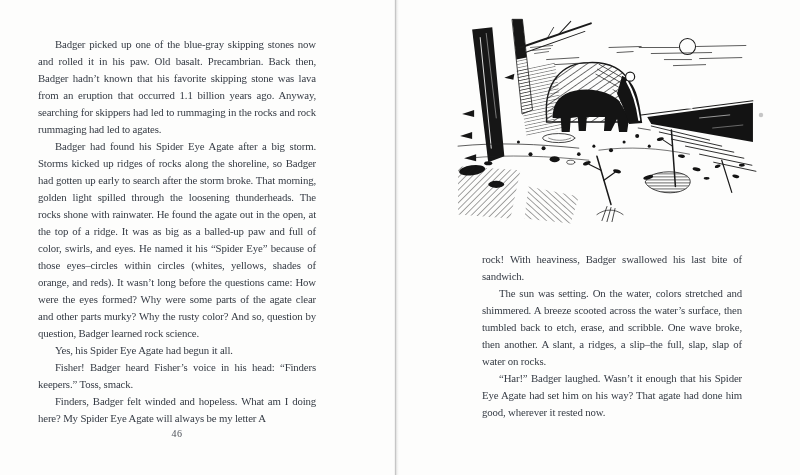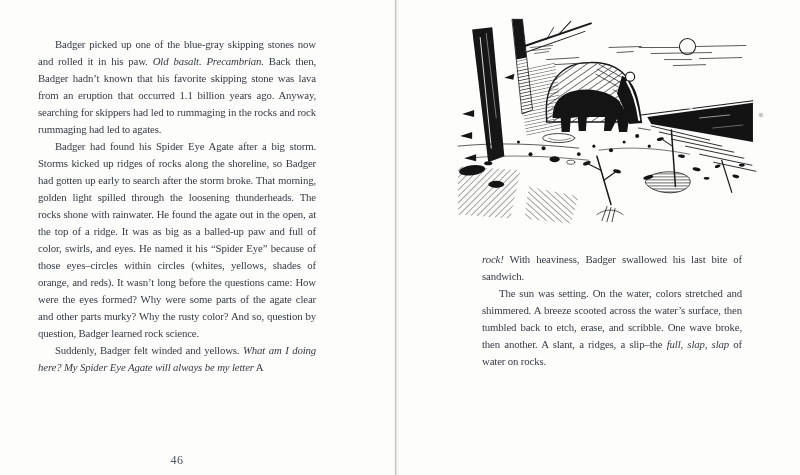--- a/index.html
+++ b/index.html
@@ -23,46 +23,47 @@
   .text-block{
     position:absolute;
     text-align:justify;
     color:#353b44;
     font-size:10.8px;
     line-height:17px;
     letter-spacing:-0.15px;
   }
   .text-block p{margin:0;}
   .para.indent{text-indent:17px;}
-  .it{font-style:italic;}
+  .it{}
   .tb-left{left:38px;top:36px;width:278px;}
   .tb-right{left:85px;top:251px;width:260px;}
   .pagenum{
     position:absolute;top:428px;
-    font-size:12px;color:#4d525a;letter-spacing:0.5px;
+    font-size:10px;color:#4d525a;letter-spacing:0.5px;
     text-align:center;
-    margin-top:25px;
   }
   .pn-left{left:38px;width:278px;}
   .pn-right{left:85px;width:260px;}
   .illus{
     position:absolute;left:56px;top:15px;width:314px;height:222px;
   }
   .illus svg{display:block;width:100%;height:100%;}
 </style>
 </head>
 <body>
 
 <div class="spread">
 
   <div class="page page-left">
     <div class="text-block tb-left">
         <p class="para indent"><span>Badger picked up one of the blue-gray skipping stones now and rolled it in his paw. </span><span class="it">Old basalt. Precambrian.</span><span> Back then, Badger hadn’t known that his favorite skipping stone was lava from an eruption that occurred 1.1 billion years ago. Anyway, searching for skippers had led to rummaging in the rocks and rock rummaging had led to agates.</span></p>
         <p class="para indent"><span>Badger had found his Spider Eye Agate after a big storm. Storms kicked up ridges of rocks along the shoreline, so Badger had gotten up early to search after the storm broke. That morning, golden light spilled through the loosening thunderheads. The rocks shone with rainwater. He found the agate out in the open, at the top of a ridge. It was as big as a balled-up paw and full of color, swirls, and eyes. He named it his “Spider Eye” because of those eyes–circles within circles (whites, yellows, shades of orange, and reds). It wasn’t long before the questions came: How were the eyes formed? Why were some parts of the agate clear and other parts murky? Why the rusty color? And so, question by question, Badger learned rock science.</span></p>
-        <p class="para indent"><span>Suddenly, Badger felt winded and yellows. </span><span class="it">What am I doing here? My Spider Eye Agate will always be my letter</span><span> A</span></p>
+        <p class="para indent"><span>Yes, his Spider Eye Agate had begun it all.</span></p>
+        <p class="para indent"><span class="it">Fisher!</span><span> Badger heard Fisher’s voice in his head: “Finders keepers.” Toss, </span><span class="it">smack</span><span>.</span></p>
+        <p class="para indent"><span>Finders, Badger felt winded and hopeless. </span><span class="it">What am I doing here? My Spider Eye Agate will always be my letter</span><span> A</span></p>
       </div>
     <div class="pagenum pn-left">46</div>
   </div>
 
   <div class="gutter"></div>
   <div class="gutter-line"></div>
 
   <div class="page page-right">
 
     <div class="illus">
@@ -205,16 +206,17 @@
             <ellipse cx="194" cy="161" rx="5" ry="2" fill="#141414" stroke="none" transform="rotate(-15 194 161)"></ellipse>
           </g>
 
         </g>
       </svg>
     </div>
 
     <div class="text-block tb-right">
         <p class="para"><span class="it">rock!</span><span> With heaviness, Badger swallowed his last bite of sandwich.</span></p>
         <p class="para indent"><span>The sun was setting. On the water, colors stretched and shimmered. A breeze scooted across the water’s surface, then tumbled back to etch, erase, and scribble. One wave broke, then another. A slant, a ridges, a slip–the </span><span class="it">full, slap, slap</span><span> of water on rocks.</span></p>
+        <p class="para indent"><span>“Har!” Badger laughed. Wasn’t it enough that his Spider Eye Agate had set him on his way? That agate had done him good, wherever it rested now.</span></p>
       </div>
   </div>
 
 </div>
 
 </body></html>

